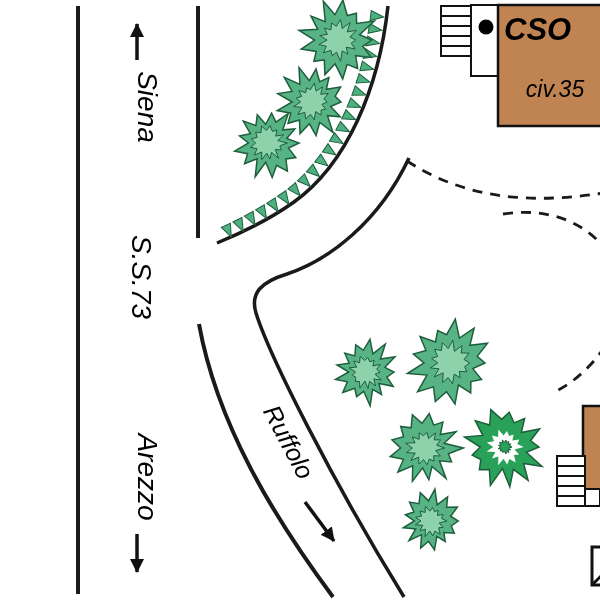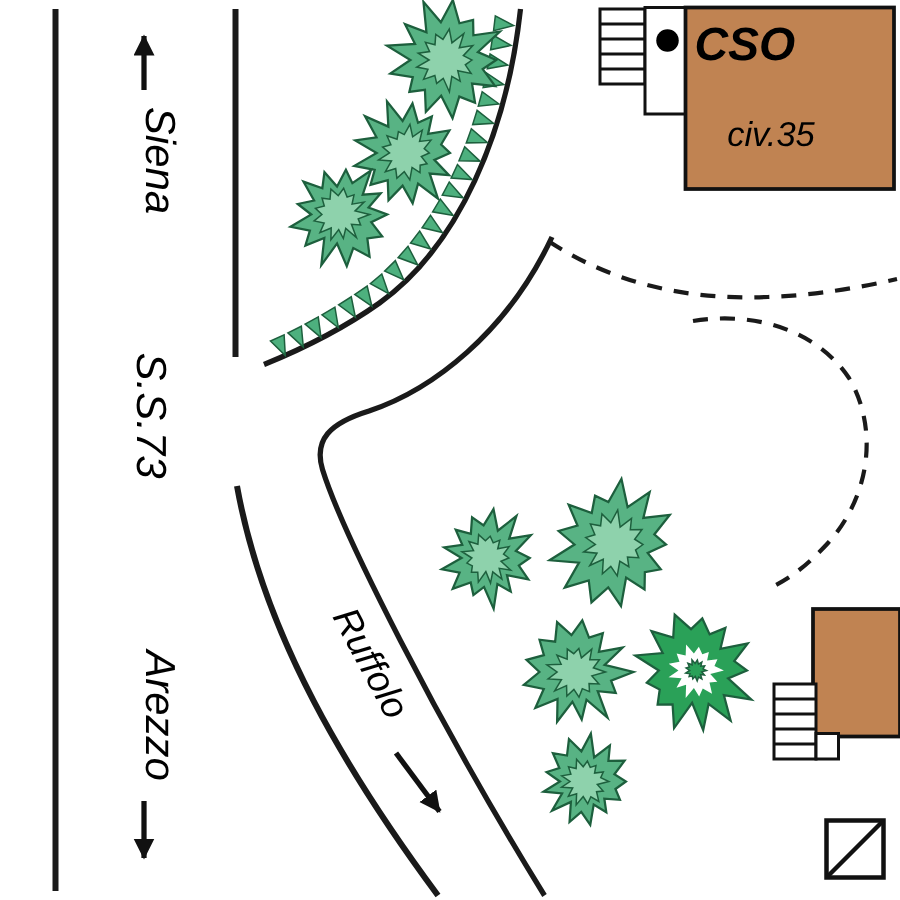--- a/index.html
+++ b/index.html
@@ -1,16 +1,16 @@
 <!DOCTYPE html>
 <html style="--building: #c08352; --line: #1a1a1a;"><head>
 <meta charset="utf-8">
 <style>
   html,body{margin:0;padding:0;background:#fff;width:600px;height:600px;overflow:hidden;}
-  .stage{position:relative;width:536px;height:600px;background:#fff;}
+  .stage{position:relative;width:536px;height:600px;background:#fff;padding-left:41px;}
   svg{display:block;}
   .road{stroke:var(--line,#1a1a1a);stroke-width:4;fill:none;stroke-linecap:butt;}
   .curve{stroke-width:3.5;}
   .dash{stroke:var(--line,#1a1a1a);stroke-width:2.8;fill:none;stroke-dasharray:10 8;}
   .bld{fill:var(--building,#c08352);stroke:#111;stroke-width:2.5;}
   .wht{fill:#fff;stroke:#111;stroke-width:2;}
   .rung{stroke:#111;stroke-width:2;}
   .arrow{stroke:#111;stroke-width:3.5;fill:none;}
   text{fill:#000;}
   .lbl{font:italic 28px "Liberation Sans", sans-serif;}

